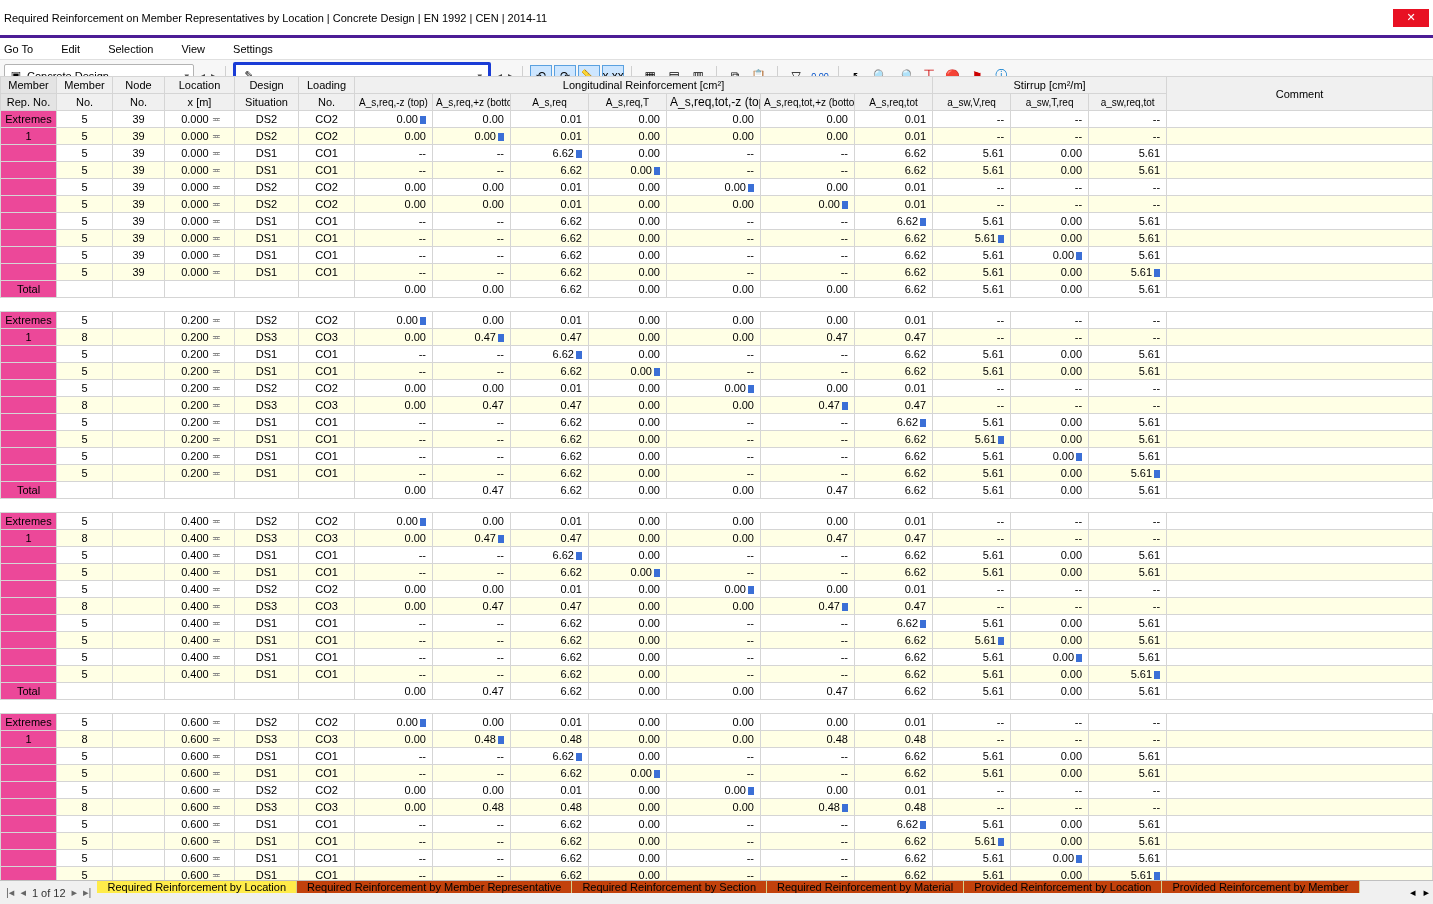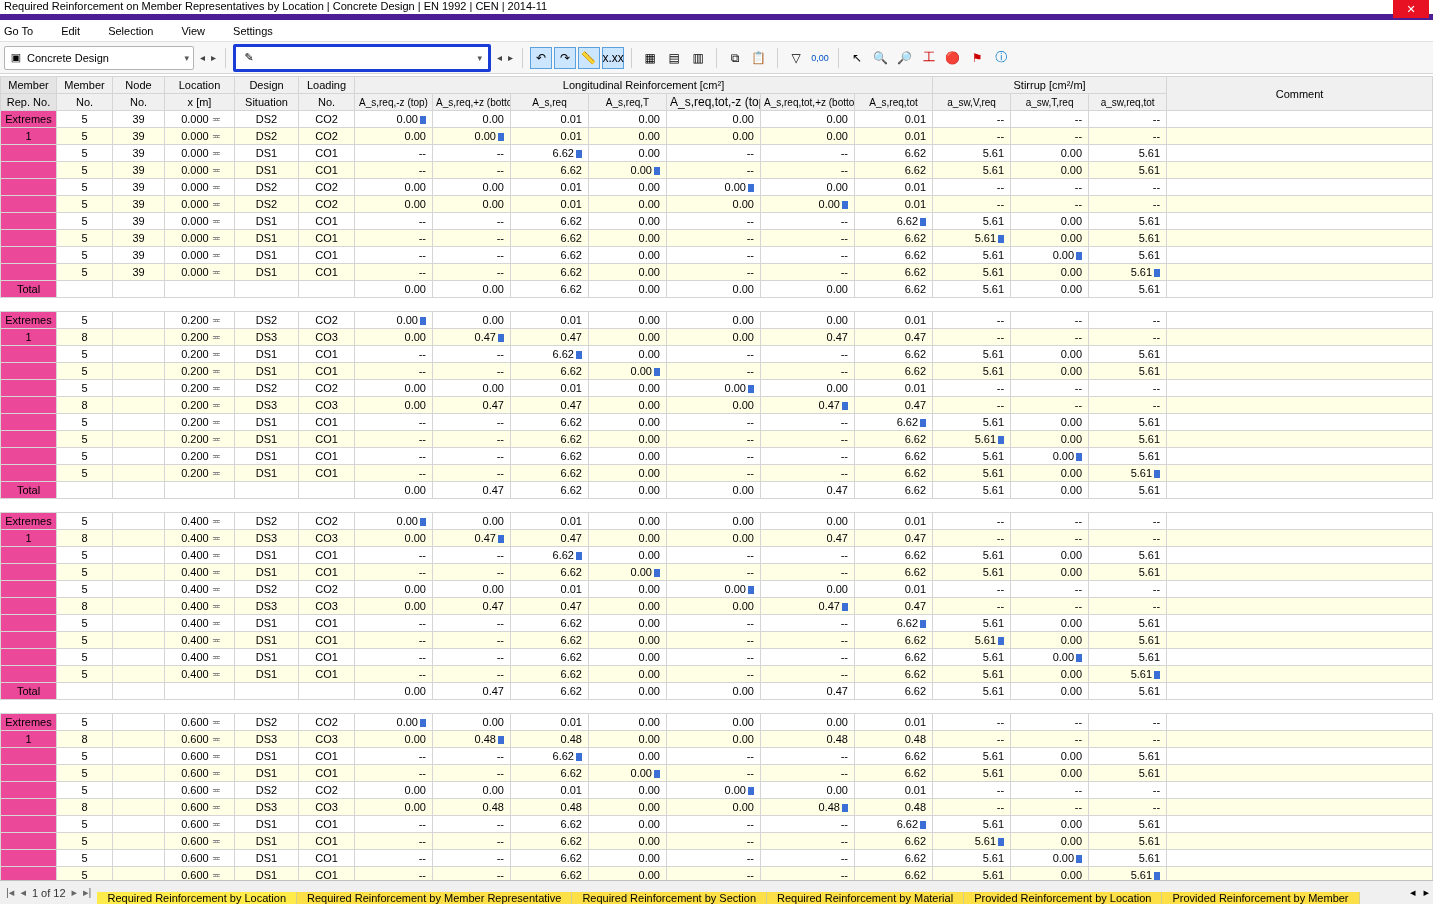--- a/index.html
+++ b/index.html
@@ -1,17 +1,17 @@
 <!DOCTYPE html>
 <html><head>
 <meta charset="utf-8">
 <style>
 html,body{margin:0;padding:0;font-family:"Segoe UI",Tahoma,sans-serif;font-size:11px;background:#fff;color:#000;height:100%;overflow:hidden}
 *,*::before,*::after{box-sizing:border-box}
-.title-bar{display:flex;height:20px;padding:0 4px;border-bottom:6px solid #4c1d95}
+.title-bar{display:flex;align-items:center;height:38px;padding:0 4px;border-bottom:3px solid #4c1d95}
 .title-bar .title-text{flex:1}
 .title-bar .close-btn{background:#e81123;color:#fff;width:36px;height:18px;display:flex;align-items:center;justify-content:center;font-size:11px;cursor:pointer}
 .menu-bar{display:flex;align-items:center;height:22px;padding:0 4px;gap:28px;border-bottom:1px solid #e0e0e0}
 .menu-bar span{cursor:pointer}
 .toolbar{display:flex;align-items:center;height:32px;padding:2px 4px;gap:4px;border-bottom:1px solid #d5d5d5;background:#f7f7f7}
 .dropdown{display:flex;align-items:center;border:1px solid #b3b3b3;background:#fff;height:24px;padding:0 4px;border-radius:2px}
 .dropdown .dd-icon{width:14px;height:14px;margin-right:4px;display:flex;align-items:center;justify-content:center}
 .dropdown .dd-label{padding-right:30px}
 .dropdown .caret{font-size:9px;color:#555;margin-left:auto}
 .dropdown.highlight{border:3px solid #1a3cd6;padding:0 6px;height:28px}
@@ -33,22 +33,22 @@
 .grid td.ctr{text-align:center}
 .grid td.rhead{background:#ec4899;text-align:center}
 .grid tr.gap td{height:14px;border-left:0;border-right:0;background:#fff}
 .marker{display:inline-block;width:6px;height:8px;background:#3b6fd6;vertical-align:middle;margin-left:2px}
 col.c1{width:56px}col.c2{width:56px}col.c3{width:52px}col.c4{width:70px}col.c5{width:64px}col.c6{width:56px}
 col.c7{width:78px}col.c8{width:78px}col.c9{width:78px}col.c10{width:78px}col.c11{width:94px}col.c12{width:94px}col.c13{width:78px}
 col.c14{width:78px}col.c15{width:78px}col.c16{width:78px}col.ccomment{width:auto}
 .footer{position:absolute;left:0;right:0;bottom:0;height:24px;display:flex;align-items:center;border-top:1px solid #c0c0c0;background:#f0f0f0}
 .pager{display:flex;align-items:center;gap:6px;padding:0 6px;font-size:11px;color:#333}
 .pager span.btn{cursor:pointer;color:#666}
-.tabs{display:flex;align-items:flex-end;height:100%;flex:1}
-.tab{padding:0 10px;display:flex;align-items:center;border-right:1px solid #d4cf8c;background:#fde047;font-size:11px;cursor:pointer;white-space:nowrap}
+.tabs{display:flex;align-items:flex-start;height:100%;flex:1}
+.tab{padding:0 10px;display:flex;align-items:center;border-right:1px solid #d4cf8c;background:#c2410c;font-size:11px;cursor:pointer;white-space:nowrap}
 .tab.active{background:#ffec4a;font-weight:normal}
 </style>
 </head>
 <body>
 
 <div class="title-bar">
   <span class="title-text">Required Reinforcement on Member Representatives by Location | Concrete Design | EN 1992 | CEN | 2014-11</span>
   <div class="close-btn">✕</div>
 </div>
 

